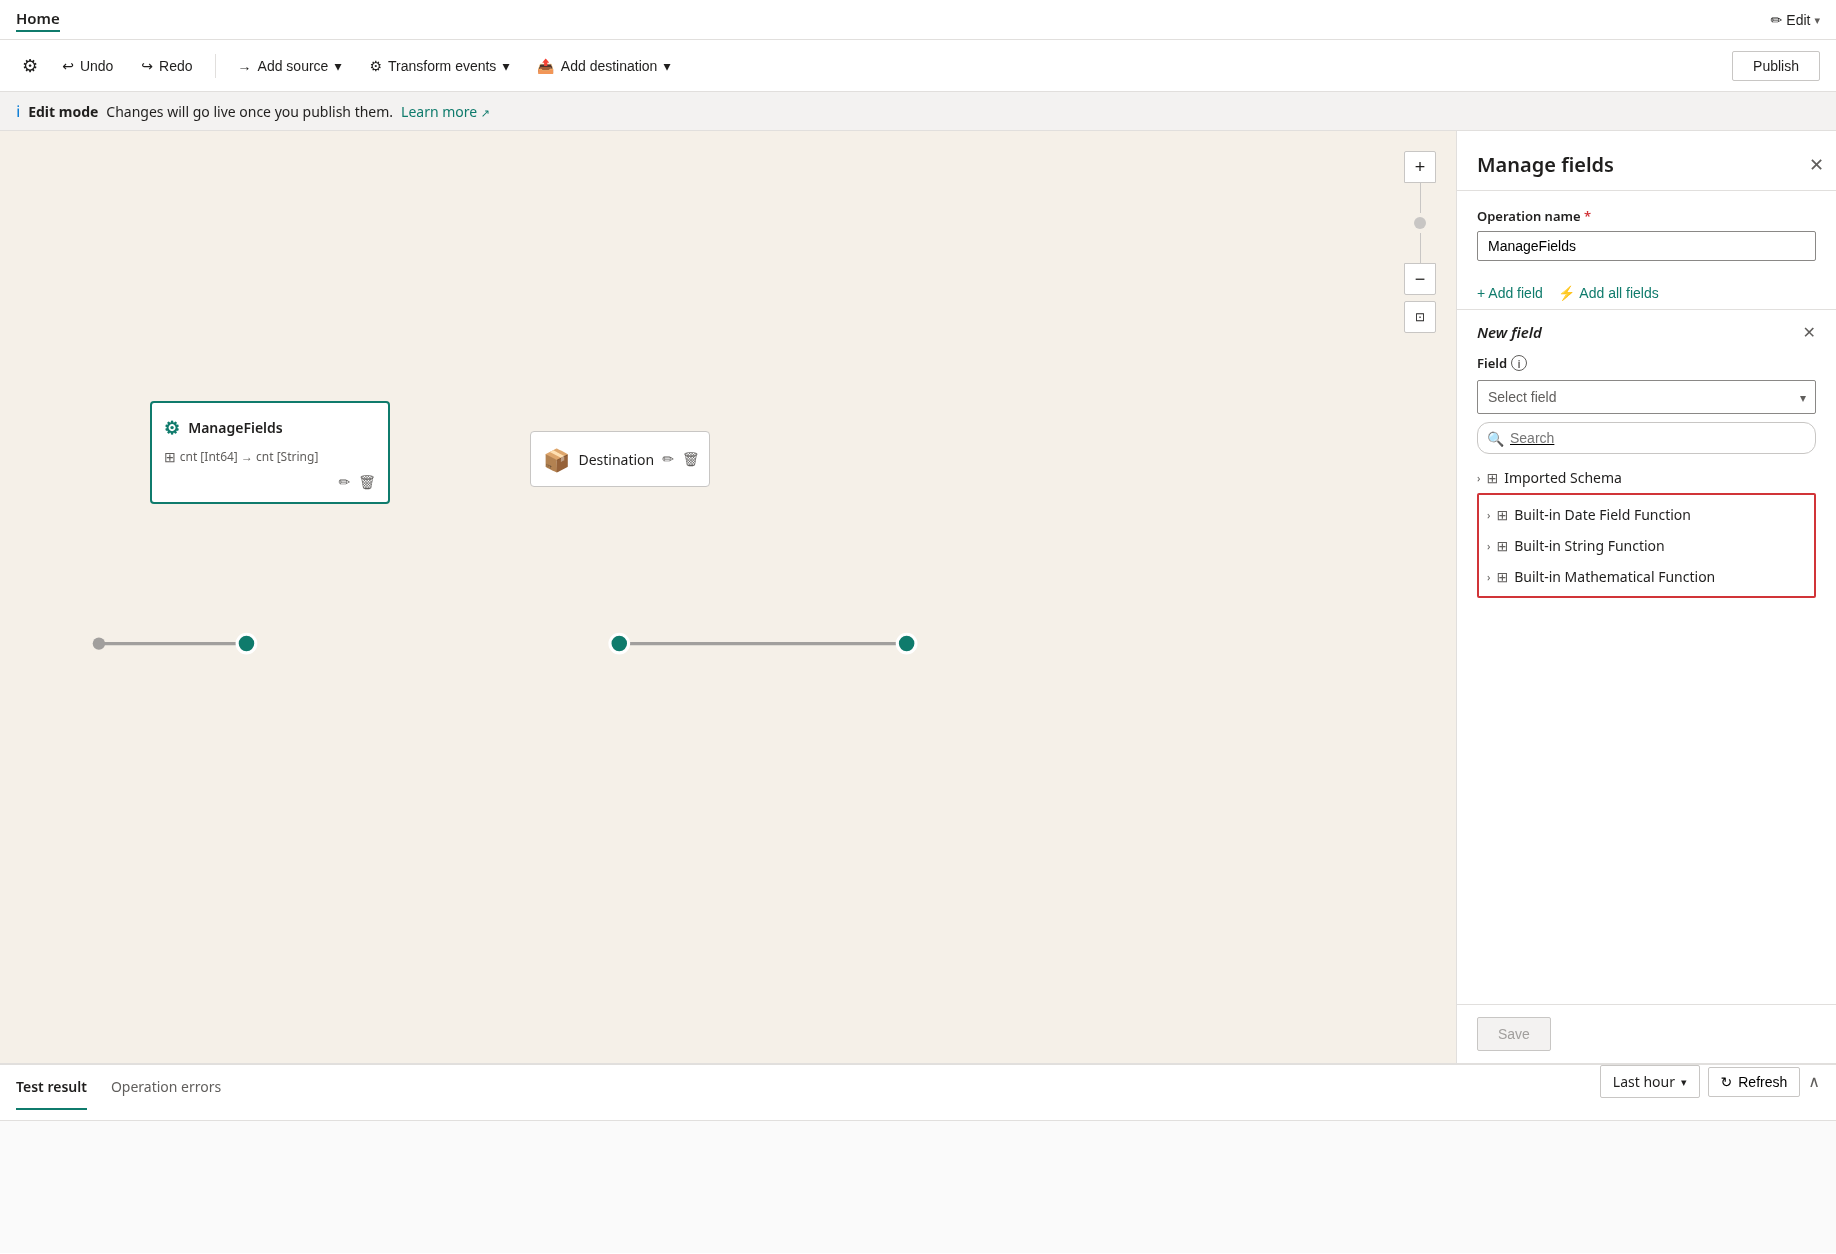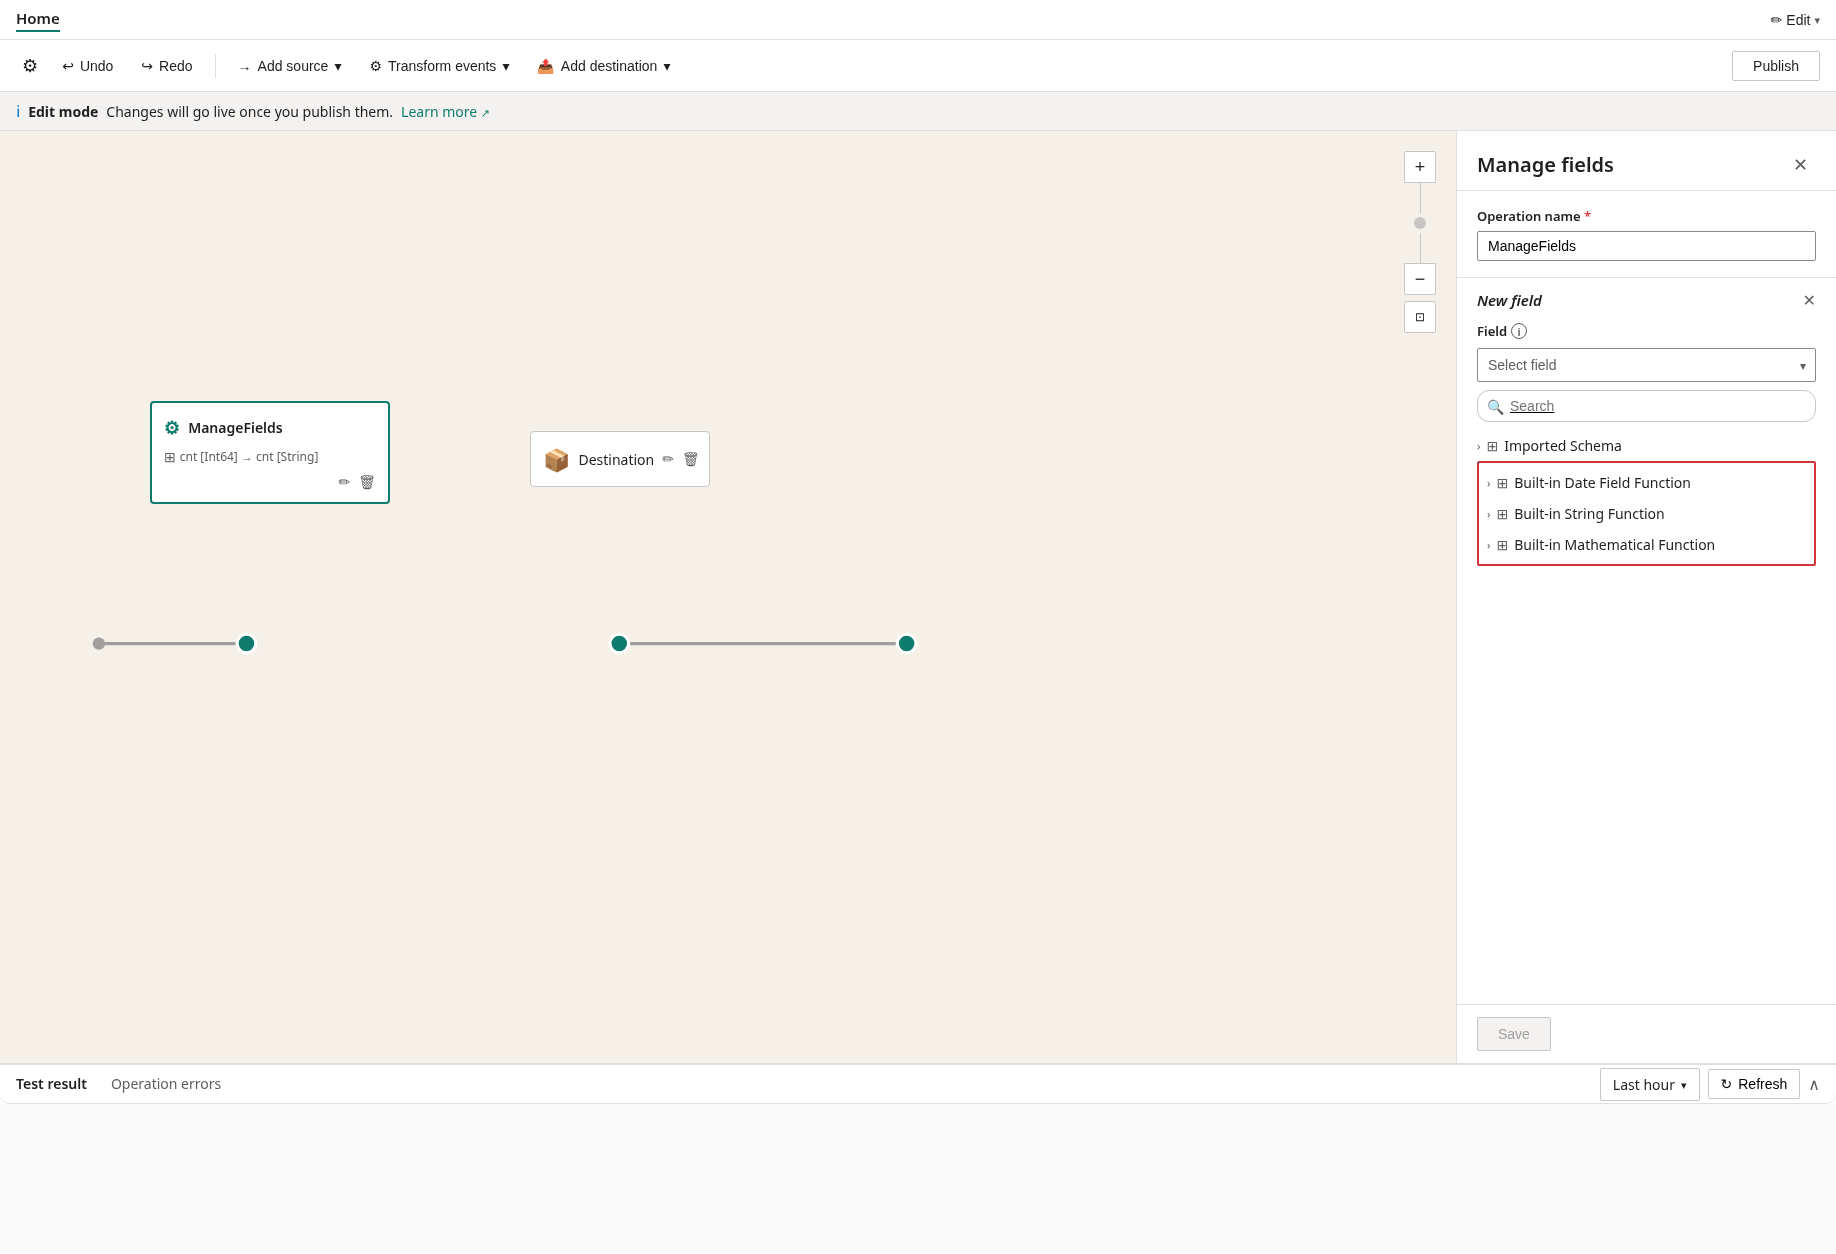--- a/index.html
+++ b/index.html
@@ -70,21 +70,21 @@
     
     .connection-svg { position: absolute; top: 0; left: 0; width: 100%; height: 100%; pointer-events: none; }
 
     
     .right-panel {
       width: 380px; background: #fff; border-left: 1px solid #e1dfdd;
       display: flex; flex-direction: column; overflow-y: auto;
     }
     .panel-header {
       display: flex; align-items: center; justify-content: space-between;
-      padding: 20px 28px 12px 20px; border-bottom: 1px solid #e1dfdd;
+      padding: 20px 12px 12px 20px; border-bottom: 1px solid #e1dfdd;
     }
     .panel-title { font-size: 20px; font-weight: 600; }
     .panel-desc { padding: 12px 20px; font-size: 13px; color: #605e5c; border-bottom: 1px solid #e1dfdd; }
     .close-btn { border: none; background: transparent; cursor: pointer; font-size: 18px; color: #605e5c; }
 
     .panel-section { padding: 16px 20px; }
     .field-label { font-size: 13px; font-weight: 600; margin-bottom: 6px; }
     .text-input {
       width: 100%; padding: 6px 10px; border: 1px solid #8a8886; border-radius: 2px;
       font-size: 14px; outline: none;
@@ -149,22 +149,22 @@
       width: 16px; height: 16px; border-radius: 50%; border: 1px solid #605e5c;
       font-size: 11px; color: #605e5c; cursor: pointer; margin-left: 4px;
     }
 
     
     .bottom-bar {
       height: 190px; border-top: 2px solid #e1dfdd; background: #fff;
       display: flex; flex-direction: column;
     }
     .bottom-tabs {
-      display: flex; align-items: center; padding: 0 16px; border-bottom: 1px solid #e1dfdd;
-      height: 39px; gap: 24px; border-radius: 10px;
+      display: flex; align-items: flex-start; padding: 0 16px; border-bottom: 1px solid #e1dfdd;
+      height: 56px; gap: 24px;
     }
     .bottom-tab {
       padding: 12px 0; font-size: 14px; cursor: pointer; color: #605e5c;
       border-bottom: 2px solid transparent;
     }
     .bottom-tab.active { color: #201f1e; font-weight: 600; border-bottom-color: #0f7b6c; }
     .bottom-controls {
       display: flex; align-items: center; gap: 8px; margin-left: auto;
     }
     .last-hour-select {
@@ -308,20 +308,28 @@
 
 
     <div class="panel-section">
       <div class="field-label">
         <span>Operation name</span>
         <span style="color:#d13438;">*</span>
       </div>
       <input class="text-input" type="text" value="ManageFields" style="">
     </div>
 
+    <div class="add-field-row">
+      <button class="add-field-btn">
+        <span>+ Add field</span>
+      </button>
+      <button class="add-field-btn">
+        <span>⚡ Add all fields</span>
+      </button>
+    </div>
 
     <div class="new-field-section">
       <div class="new-field-header">
         <span class="new-field-title">New field</span>
         <button class="close-btn" style="font-size:16px;">✕</button>
       </div>
 
       <div class="field-label" style="display:flex; align-items:center; margin-bottom:8px;">
         <span>Field</span>
         <span class="info-circle">i</span>

